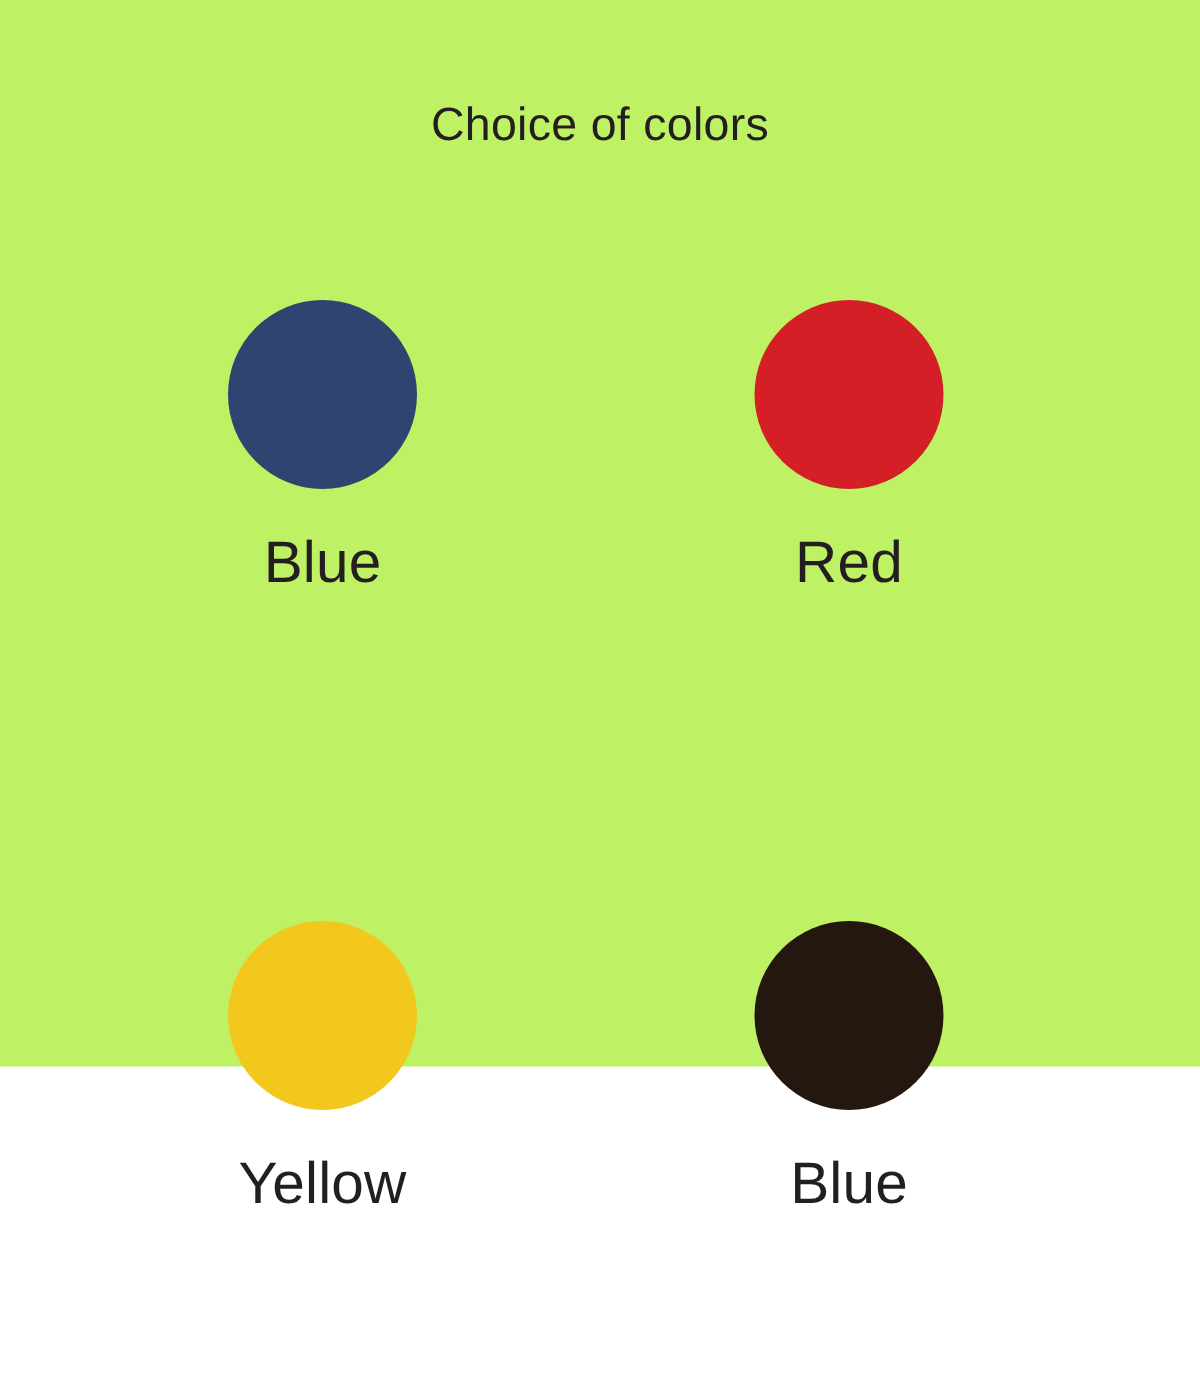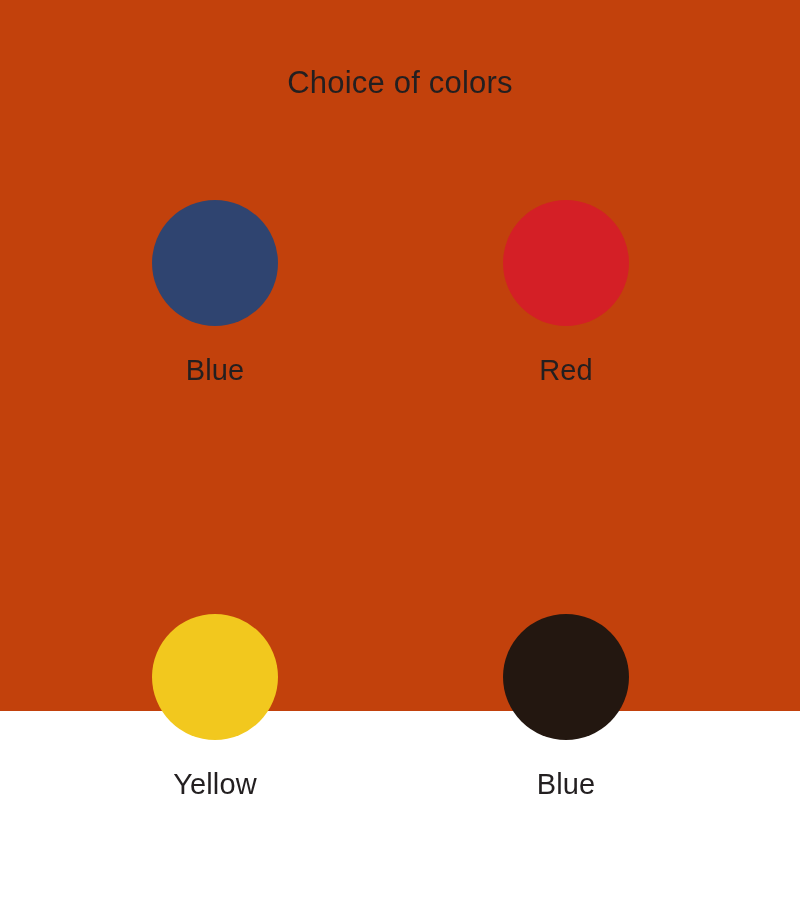--- a/index.html
+++ b/index.html
@@ -13,21 +13,21 @@
     background: #ffffff;
     font-family: "Liberation Sans", sans-serif;
     overflow: hidden;
     position: relative;
   }
 
   .page {
     position: relative;
     width: 800px;
     height: 711px;
-    background: #c2410c;
+    background: #bef264;
   }
 
   
   .title-wrap {
     position: absolute;
     top: 44px;
     left: 0;
     width: 800px;
     text-align: center;
   }
@@ -65,21 +65,21 @@
     width: 126px;
     height: 126px;
     border-radius: 50%;
     margin: 0 auto;
     display: block;
   }
 
   .swatch-label {
     margin-top: 29px;
     font-family: "Liberation Sans", sans-serif;
-    font-size: 29px;
+    font-size: 39px;
     font-weight: 300;
     letter-spacing: 0.1px;
     color: #231f20;
     line-height: 1.1;
     white-space: nowrap;
   }
 </style>
 </head>
 <body style="background: rgb(255, 255, 255);">
 

